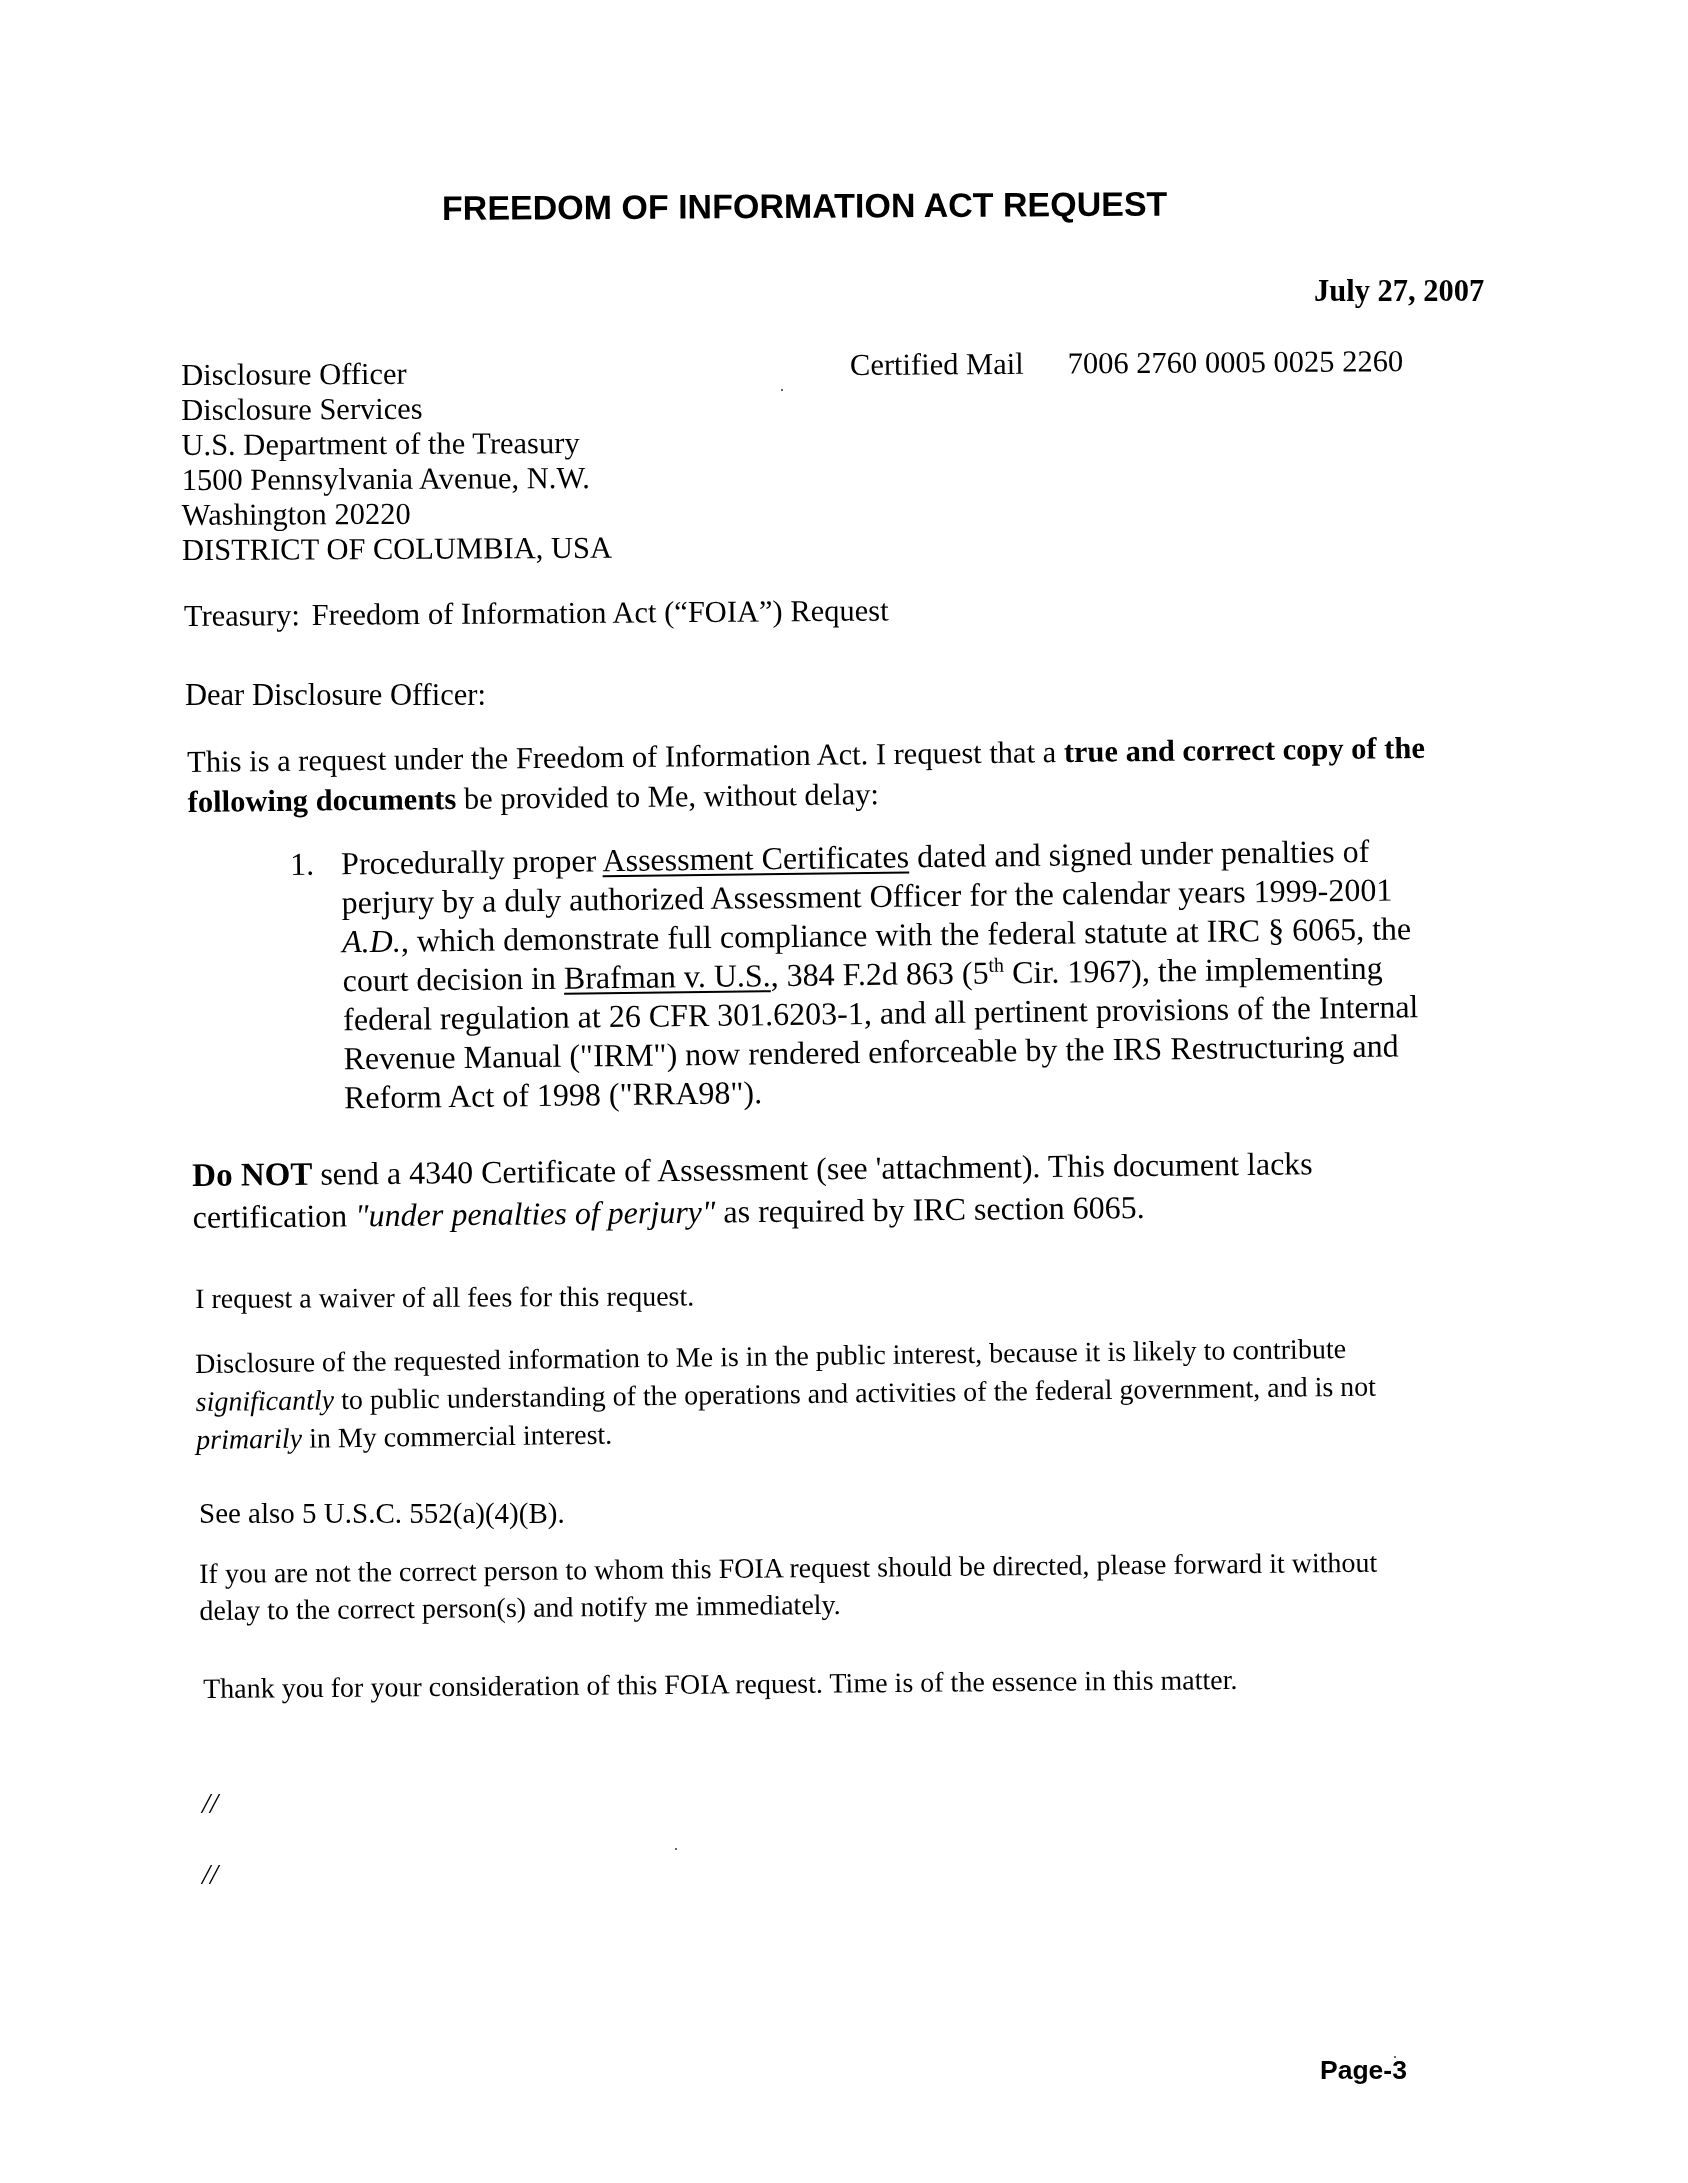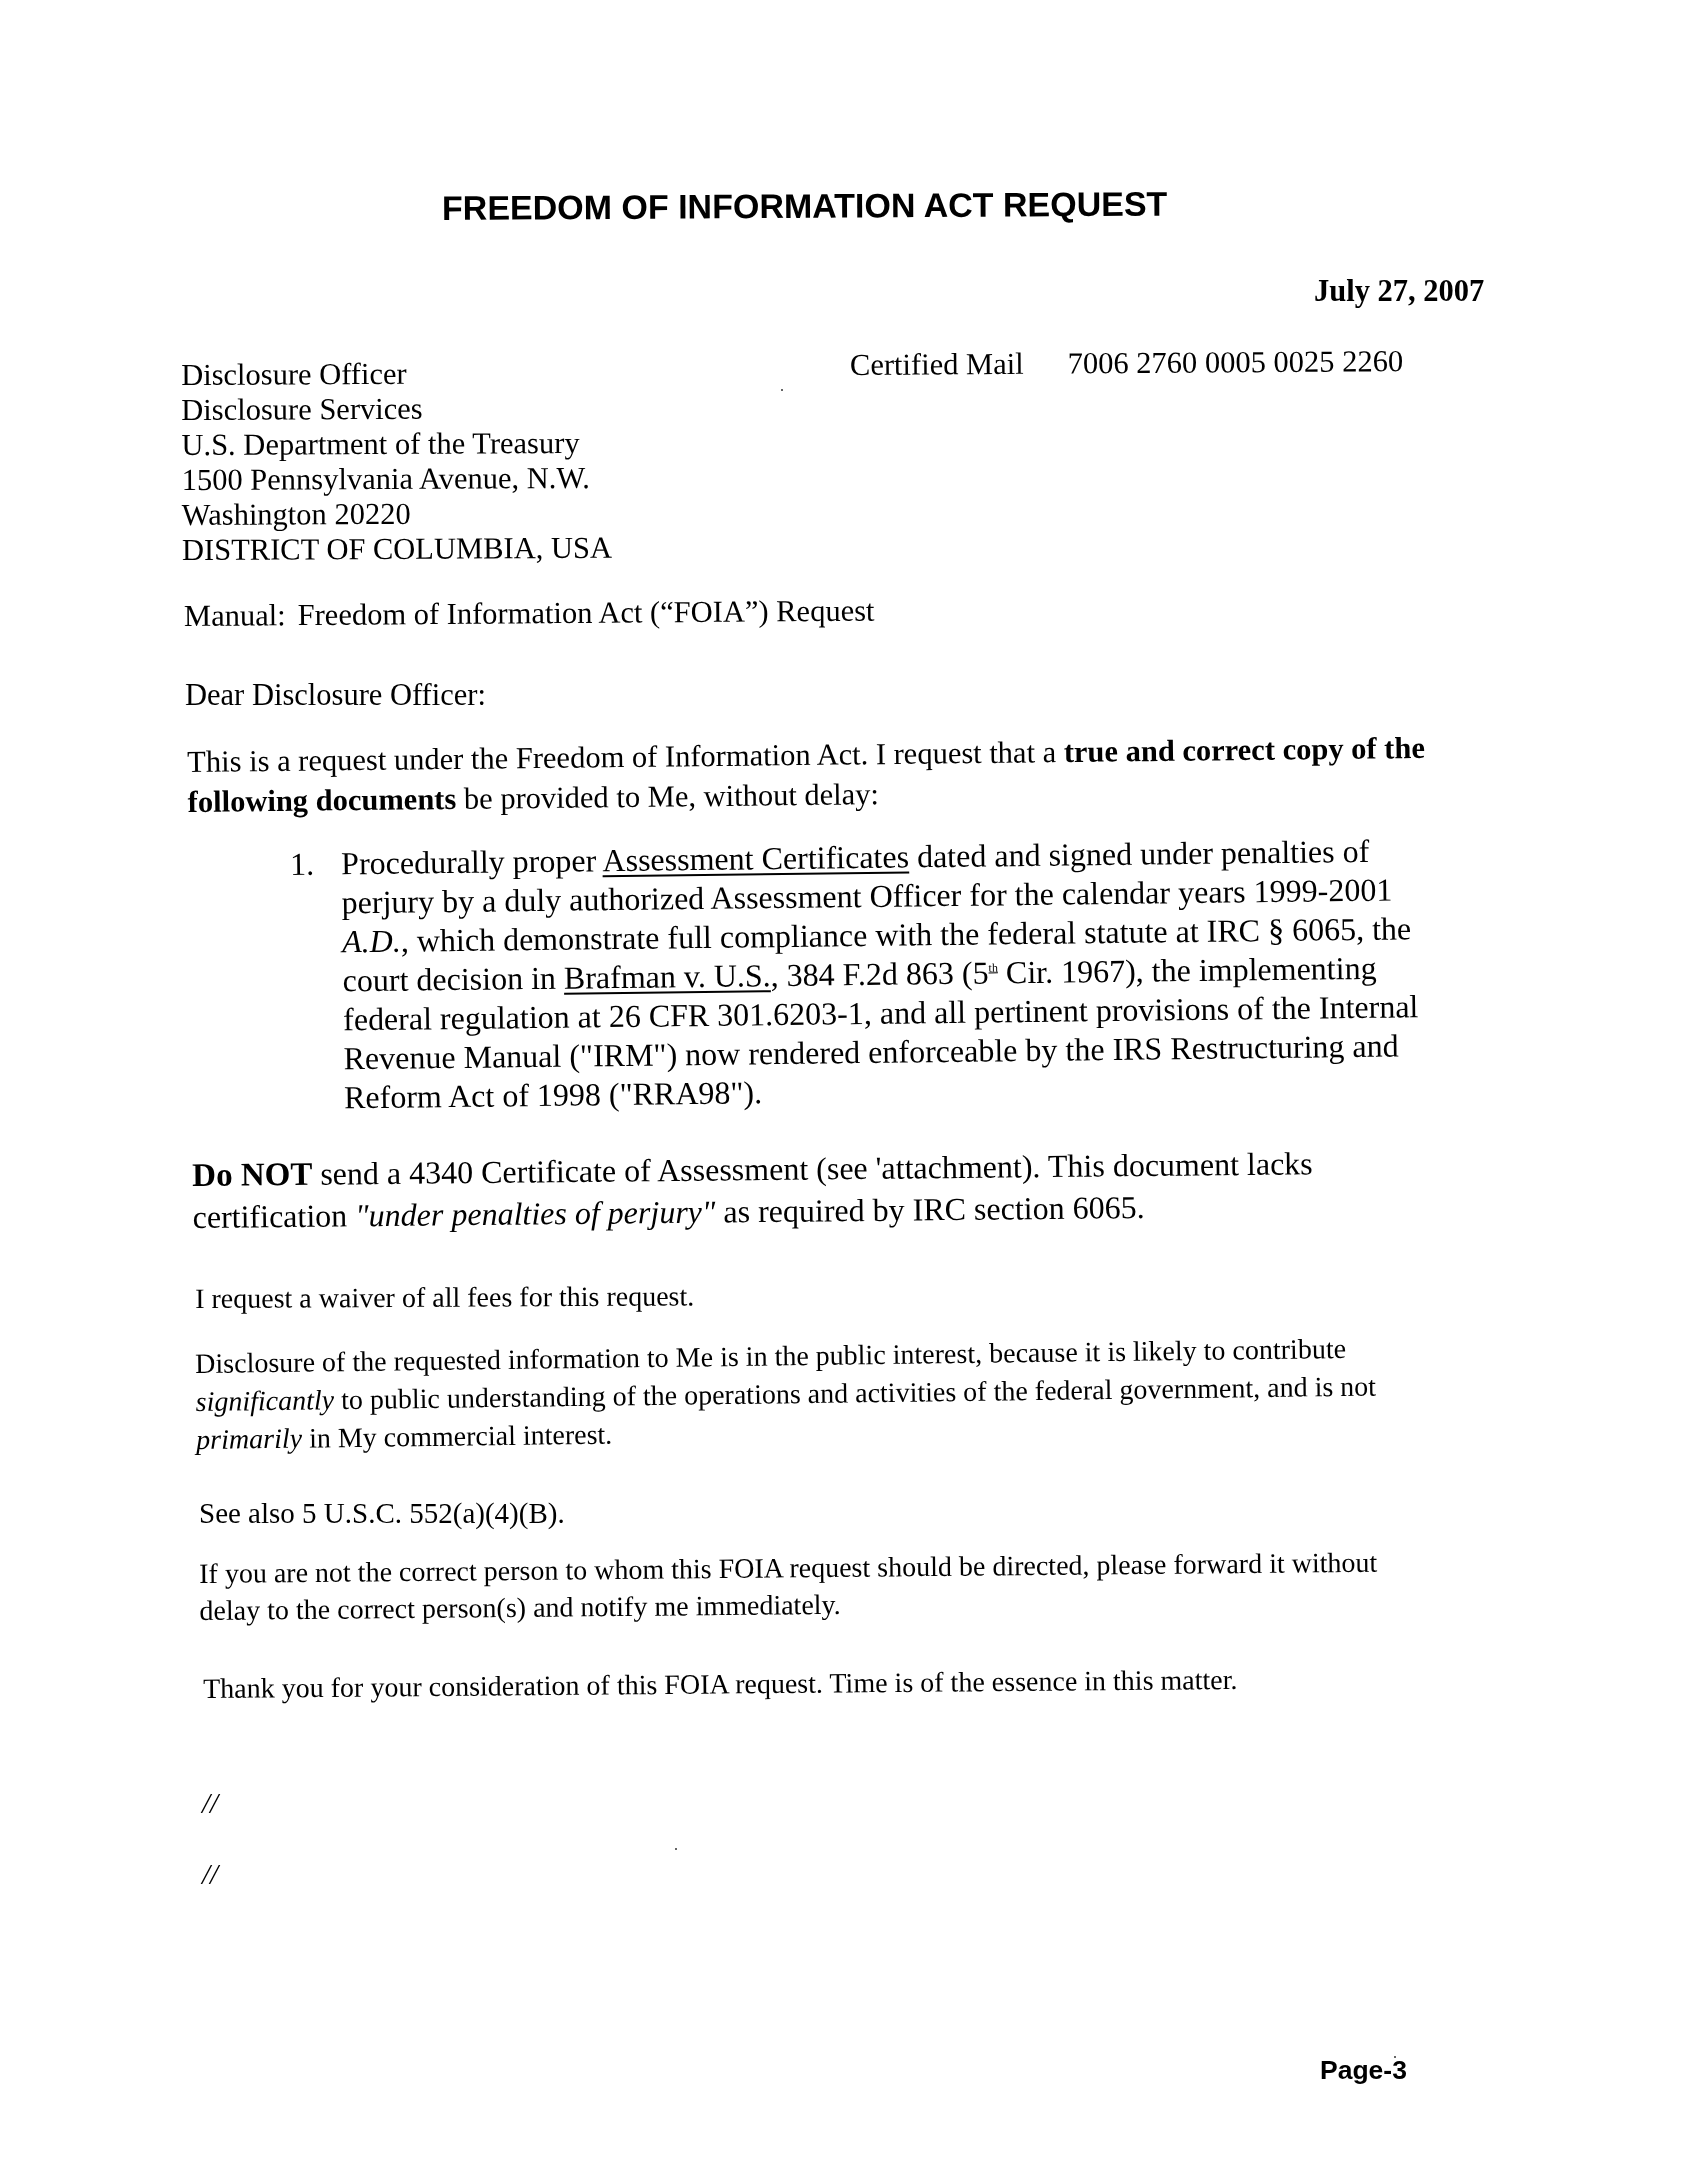--- a/index.html
+++ b/index.html
@@ -107,21 +107,21 @@
       left: 0;
       top: 0;
     }
     .list .lines {
       position: absolute;
       left: 51px;
       top: 0;
     }
     .list .lines div { white-space: nowrap; }
     .u { text-decoration: underline; text-decoration-thickness: 2px; text-underline-offset: 4px; }
-    .sup { font-size: 12px; vertical-align: super; line-height: 0; text-decoration: underline; }
+    .sup { font-size: 20px; vertical-align: super; line-height: 0; }
     .p-donot {
       left: 192px;
       top: 1142px;
       font-size: 32px;
       line-height: 42px;
       transform: rotate(-0.6deg);
     }
     .p-donot .strong-lead { font-weight: bold; font-size: 33px; }
     .p-waiver {
       left: 195px;
@@ -197,21 +197,21 @@
   <div class="address">
     <div>Disclosure Officer</div>
     <div>Disclosure Services</div>
     <div>U.S. Department of the Treasury</div>
     <div>1500 Pennsylvania Avenue, N.W.</div>
     <div>Washington 20220</div>
     <div>DISTRICT OF COLUMBIA, USA</div>
   </div>
 
   <div class="subject">
-    <span>Manual:</span><span class="sub-gap"></span><span>Freedom of Information Act (“FOIA”) Request</span>
+    <span>Treasury:</span><span class="sub-gap"></span><span>Freedom of Information Act (“FOIA”) Request</span>
   </div>
 
   <div class="salutation">Dear Disclosure Officer:</div>
 
   <div class="para p-intro">
     <div><span>This is a request under the Freedom of Information Act.  I request that a </span><span class="b">true and correct copy of the</span></div>
     <div><span class="b">following documents</span><span> be provided to Me, without delay:</span></div>
   </div>
 
   <div class="list">

